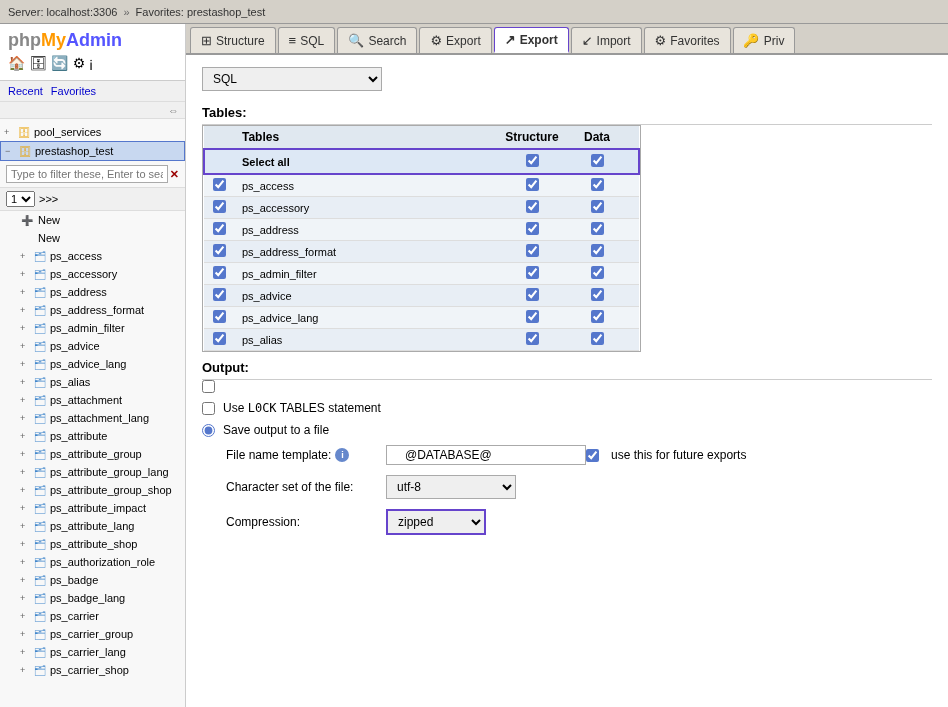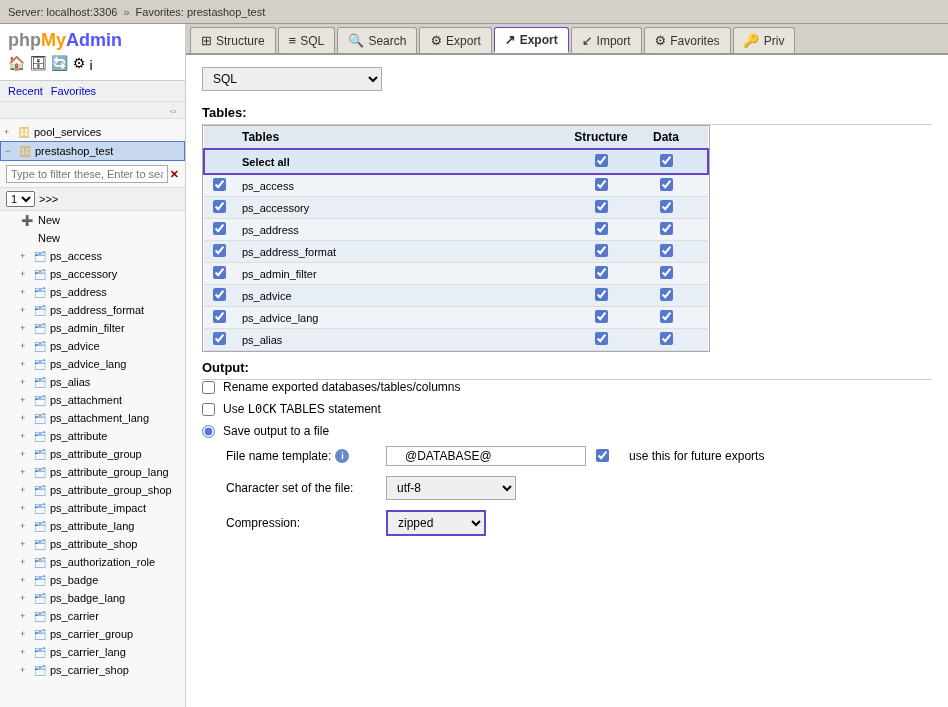--- a/index.html
+++ b/index.html
@@ -152,21 +152,21 @@
     
     .section-title {
       font-weight: bold;
       font-size: 13px;
       border-bottom: 1px solid #ccc;
       padding-bottom: 4px;
     }
 
     .tables-container {
       border: 1px solid #aaa;
-      width: 508px;
+      width: 439px;
       margin-bottom: 0;
     }
 
     .tables-scroll { max-height: 250px; overflow-y: auto; }
 
     .tables-table { width: 100%; border-collapse: collapse; }
     .tables-table th {
       background: #e0e8f0;
       padding: 4px 8px;
       text-align: left;
@@ -203,21 +203,21 @@
     .output-option label { cursor: pointer; }
 
     .file-option-row {
       display: flex;
       align-items: center;
       margin-bottom: 10px;
       font-size: 12px;
     }
     .file-option-label { width: 160px; display: flex; align-items: center; gap: 4px; }
     .file-option-input { padding: 2px 18px; border: 1px solid #aaa; font-size: 12px; width: 200px; }
-    .file-option-check { display: flex; gap: 20px; margin-left: 10px; }
+    .file-option-check { display: flex; align-items: center; gap: 12px; }
 
     .select-field { padding: 3px 6px; border: 1px solid #aaa; font-size: 12px; width: 130px; }
 
     .info-icon {
       display: inline-flex;
       align-items: center;
       justify-content: center;
       width: 14px;
       height: 14px;
       border-radius: 50%;
@@ -577,21 +577,20 @@
                   </tr>
                 </tbody>
             </table>
           </div>
         </div>
 
         <div class="section-title output-section">Output:</div>
 
         <div class="output-option">
           <input type="checkbox" style="">
-          <label>Rename exported databases/tables/columns</label>
         </div>
 
         <div class="output-option">
           <input type="checkbox" style="">
           <label>
             Use <span style="font-family:monospace;text-align:right;">L0CK</span> TABLES statement
           </label>
         </div>
 
         <div class="output-option">

